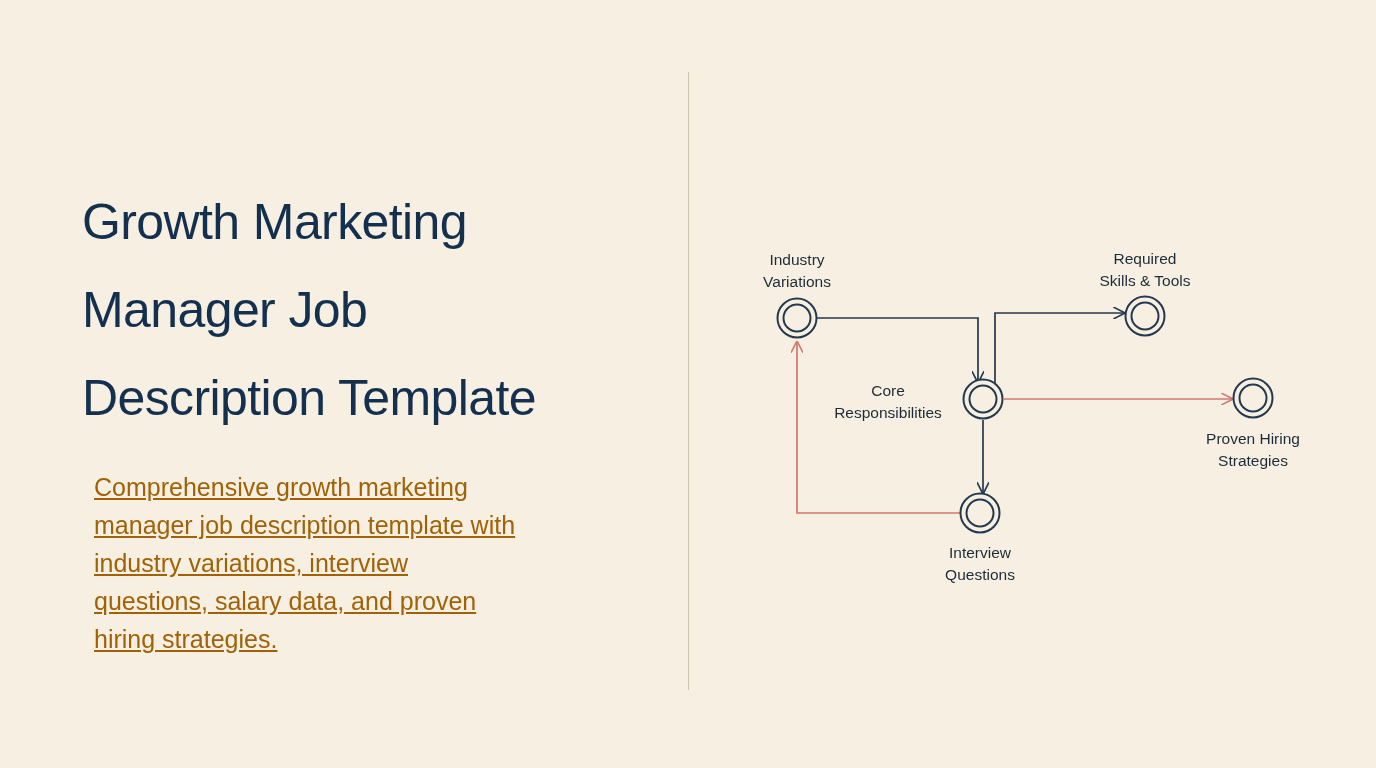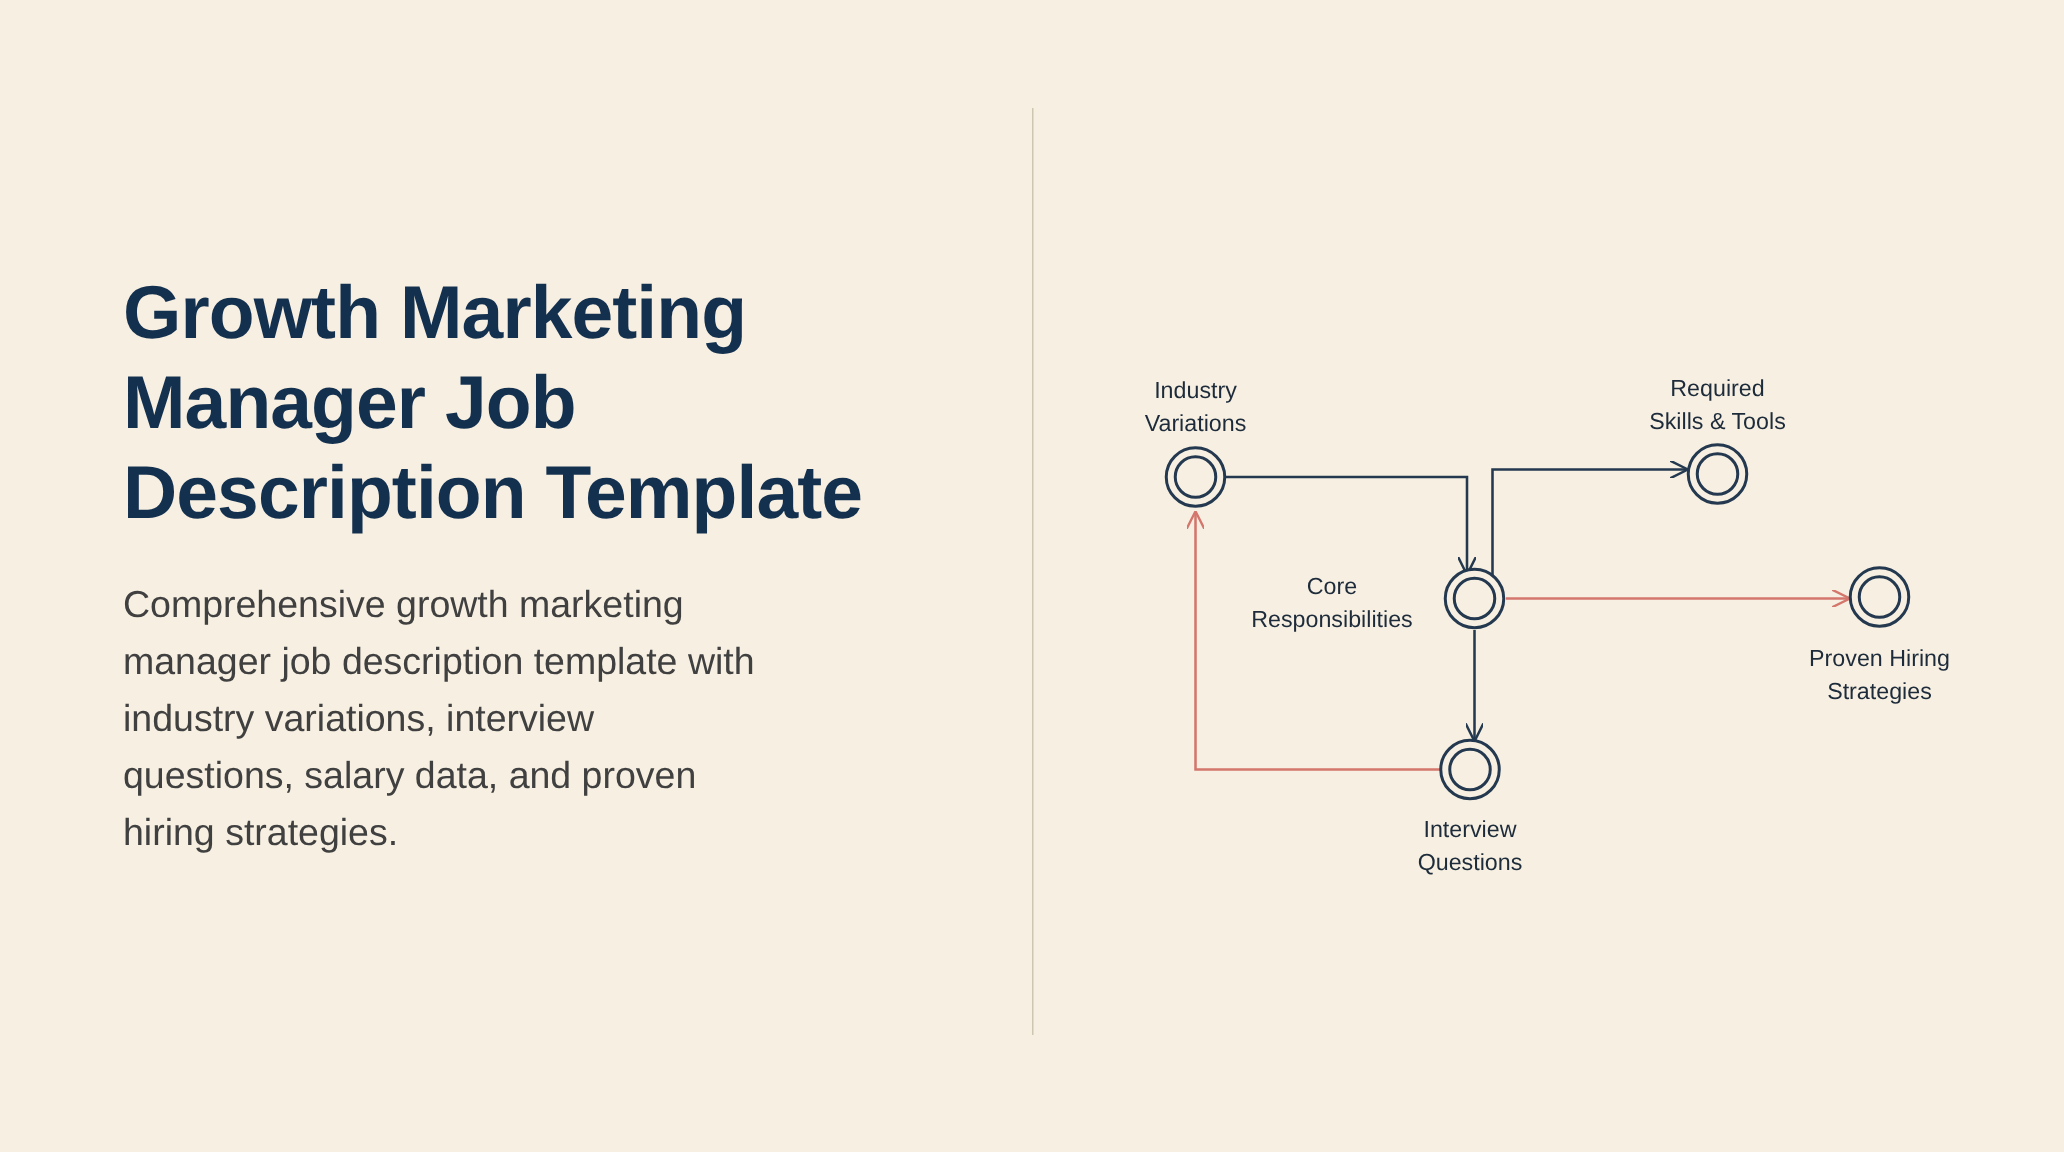--- a/index.html
+++ b/index.html
@@ -24,36 +24,37 @@
 
   
   #left-col {
     position: absolute;
     left: 82px;
     top: 178px;
     width: 560px;
   }
   #page-title {
     font-size: 50px;
-    line-height: 60px;
-    font-weight: bold;
+    line-height: 88px;
+    font-weight: normal;
     color: #14304f;
     letter-spacing: -0.6px;
     margin: 0 0 26px 0;
     max-width: 545px;
     white-space: pre-line;
   }
   #page-subtitle {
     font-size: 25px;
     line-height: 38px;
-    color: #404040;
-    margin: 0;
+    color: #a16207;
+    margin: 12px;
     max-width: 540px;
     font-weight: normal;
     white-space: pre-line;
+    text-decoration: underline;
   }
 
   
   #divider {
     position: absolute;
     left: 688px;
     top: 72px;
     width: 1px;
     height: 618px;
     background: #cfc6b2;

